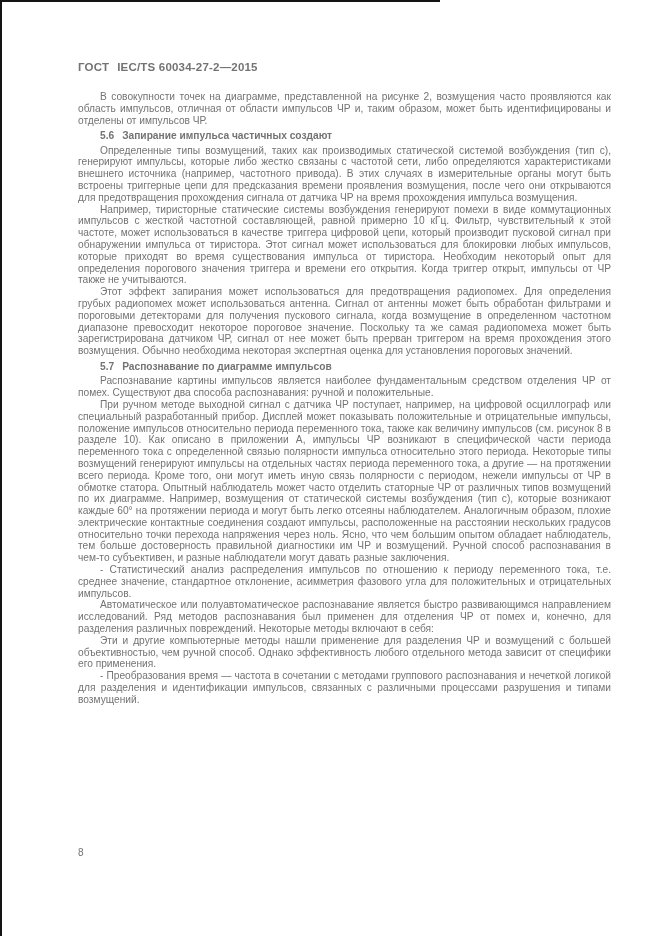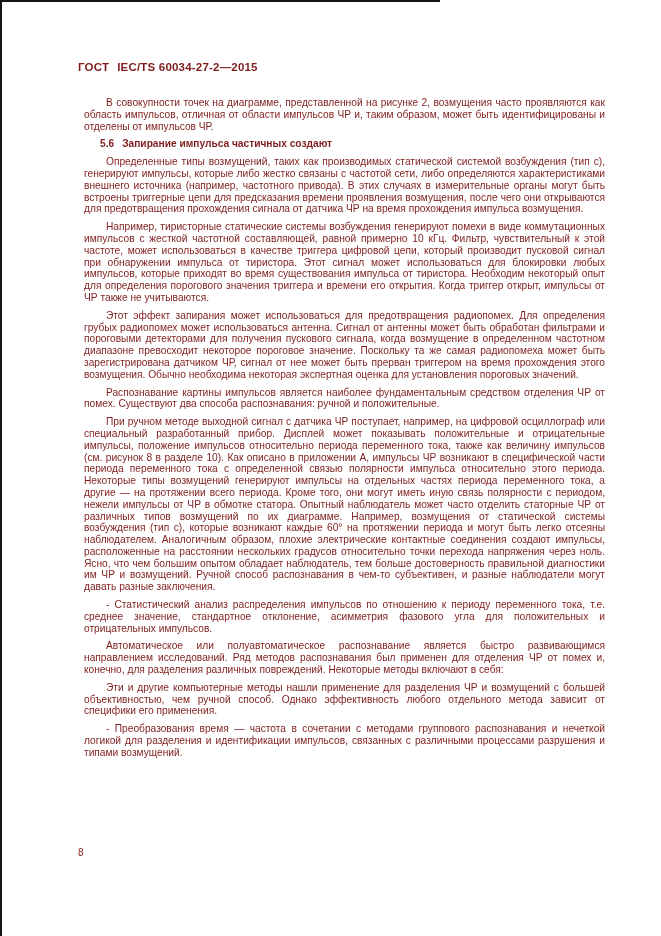--- a/index.html
+++ b/index.html
@@ -2,21 +2,21 @@
 <html lang="ru"><head>
 <meta charset="utf-8">
 <style>
   html, body { margin: 0; padding: 0; background: #ffffff; }
   .page {
     position: relative;
     width: 661px;
     height: 936px;
     background: #ffffff;
     font-family: "Liberation Sans", sans-serif;
-    color: #7f1d1d;
+    color: #737373;
     overflow: hidden;
   }
   .scan-edge-top {
     position: absolute; top: 0; left: 0;
     width: 440px; height: 2px; background: #141414;
   }
   .scan-edge-left {
     position: absolute; top: 0; left: 0;
     width: 2px; height: 936px; background: #141414;
   }
@@ -24,21 +24,21 @@
     position: absolute; left: 78px; top: 61px;
     font-size: 11.5px; font-weight: bold;
     letter-spacing: 0.2px; white-space: nowrap;
   }
   .running-header .gost { margin-right: 8px; }
   .body-text {
     position: absolute; left: 78px; top: 91px; width: 533px;
     font-size: 10.2px; line-height: 11.8px;
     text-align: justify; text-justify: inter-word;
   }
-  .para { margin: 6px; text-indent: 22px; }
+  .para { margin: 0; text-indent: 22px; }
   .heading {
     margin: 3.5px 0 3px 0; font-weight: bold;
     text-indent: 22px; text-align: left;
   }
   .heading .hnum { margin-right: 8px; }
   .page-number {
     position: absolute; left: 78px; top: 847px;
     font-size: 10px;
   }
 </style>
@@ -56,20 +56,21 @@
 
   <div class="body-text">
     <p class="para">В совокупности точек на диаграмме, представленной на рисунке 2, возмущения часто проявляются как область импульсов, отличная от области импульсов ЧР и, таким образом, может быть идентифицированы и отделены от импульсов ЧР.</p>
 
     <p class="heading"><span class="hnum">5.6</span><span>Запирание импульса частичных создают</span></p>
 
     <p class="para">Определенные типы возмущений, таких как производимых статической системой возбуждения (тип с), генерируют импульсы, которые либо жестко связаны с частотой сети, либо определяются характеристиками внешнего источника (например, частотного привода). В этих случаях в измерительные органы могут быть встроены триггерные цепи для предсказания времени проявления возмущения, после чего они открываются для предотвращения прохождения сигнала от датчика ЧР на время прохождения импульса возмущения.</p>
     <p class="para">Например, тиристорные статические системы возбуждения генерируют помехи в виде коммутационных импульсов с жесткой частотной составляющей, равной примерно 10 кГц. Фильтр, чувствительный к этой частоте, может использоваться в качестве триггера цифровой цепи, который производит пусковой сигнал при обнаружении импульса от тиристора. Этот сигнал может использоваться для блокировки любых импульсов, которые приходят во время существования импульса от тиристора. Необходим некоторый опыт для определения порогового значения триггера и времени его открытия. Когда триггер открыт, импульсы от ЧР также не учитываются.</p>
     <p class="para">Этот эффект запирания может использоваться для предотвращения радиопомех. Для определения грубых радиопомех может использоваться антенна. Сигнал от антенны может быть обработан фильтрами и пороговыми детекторами для получения пускового сигнала, когда возмущение в определенном частотном диапазоне превосходит некоторое пороговое значение. Поскольку та же самая радиопомеха может быть зарегистрирована датчиком ЧР, сигнал от нее может быть прерван триггером на время прохождения этого возмущения. Обычно необходима некоторая экспертная оценка для установления пороговых значений.</p>
 
+    <p class="heading"><span class="hnum">5.7</span><span>Распознавание по диаграмме импульсов</span></p>
 
     <p class="para">Распознавание картины импульсов является наиболее фундаментальным средством отделения ЧР от помех. Существуют два способа распознавания: ручной и положительные.</p>
     <p class="para">При ручном методе выходной сигнал с датчика ЧР поступает, например, на цифровой осциллограф или специальный разработанный прибор. Дисплей может показывать положительные и отрицательные импульсы, положение импульсов относительно периода переменного тока, также как величину импульсов (см. рисунок 8 в разделе 10). Как описано в приложении А, импульсы ЧР возникают в специфической части периода переменного тока с определенной связью полярности импульса относительно этого периода. Некоторые типы возмущений генерируют импульсы на отдельных частях периода переменного тока, а другие — на протяжении всего периода. Кроме того, они могут иметь иную связь полярности с периодом, нежели импульсы от ЧР в обмотке статора. Опытный наблюдатель может часто отделить статорные ЧР от различных типов возмущений по их диаграмме. Например, возмущения от статической системы возбуждения (тип с), которые возникают каждые 60° на протяжении периода и могут быть легко отсеяны наблюдателем. Аналогичным образом, плохие электрические контактные соединения создают импульсы, расположенные на расстоянии нескольких градусов относительно точки перехода напряжения через ноль. Ясно, что чем большим опытом обладает наблюдатель, тем больше достоверность правильной диагностики им ЧР и возмущений. Ручной способ распознавания в чем-то субъективен, и разные наблюдатели могут давать разные заключения.</p>
     <p class="para">- Статистический анализ распределения импульсов по отношению к периоду переменного тока, т.е. среднее значение, стандартное отклонение, асимметрия фазового угла для положительных и отрицательных импульсов.</p>
 
     <p class="para">Автоматическое или полуавтоматическое распознавание является быстро развивающимся направлением исследований. Ряд методов распознавания был применен для отделения ЧР от помех и, конечно, для разделения различных повреждений. Некоторые методы включают в себя:</p>
     <p class="para">Эти и другие компьютерные методы нашли применение для разделения ЧР и возмущений с большей объективностью, чем ручной способ. Однако эффективность любого отдельного метода зависит от специфики его применения.</p>
 
     <p class="para">- Преобразования время — частота в сочетании с методами группового распознавания и нечеткой логикой для разделения и идентификации импульсов, связанных с различными процессами разрушения и типами возмущений.</p>
   </div>

